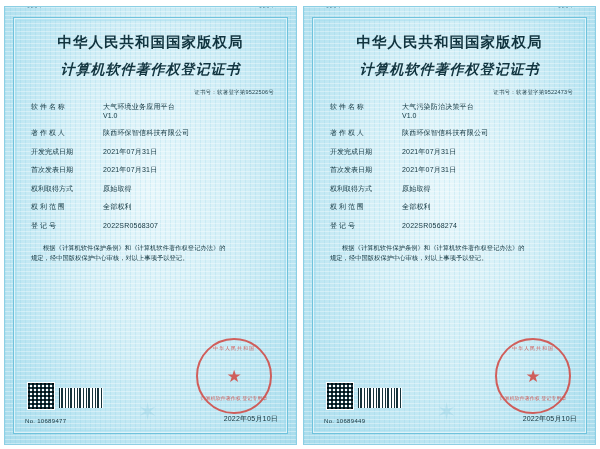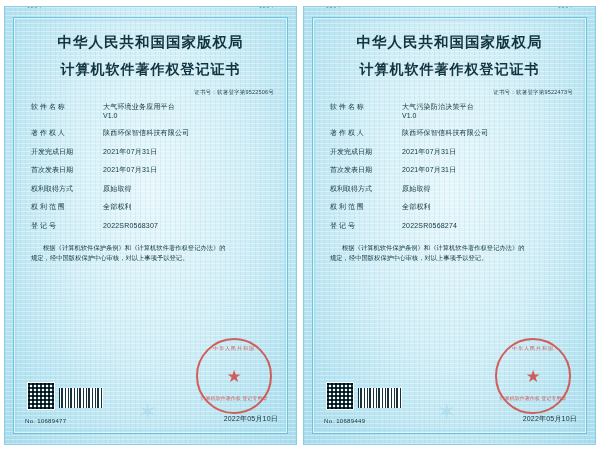--- a/index.html
+++ b/index.html
@@ -77,20 +77,21 @@
     margin-top: 10px;
   }
   .title-sub {
     text-align: center;
     font-family: "Liberation Serif", serif;
     font-weight: bold;
     font-size: 14px;
     color: #11343f;
     letter-spacing: 1px;
     margin-top: 9px;
+    font-style: italic;
   }
   .cert-no {
     text-align: right;
     font-size: 5.5px;
     color: #26454f;
     margin-top: 10px;
     padding-right: 4px;
     letter-spacing: 0.2px;
   }
   .fields {

